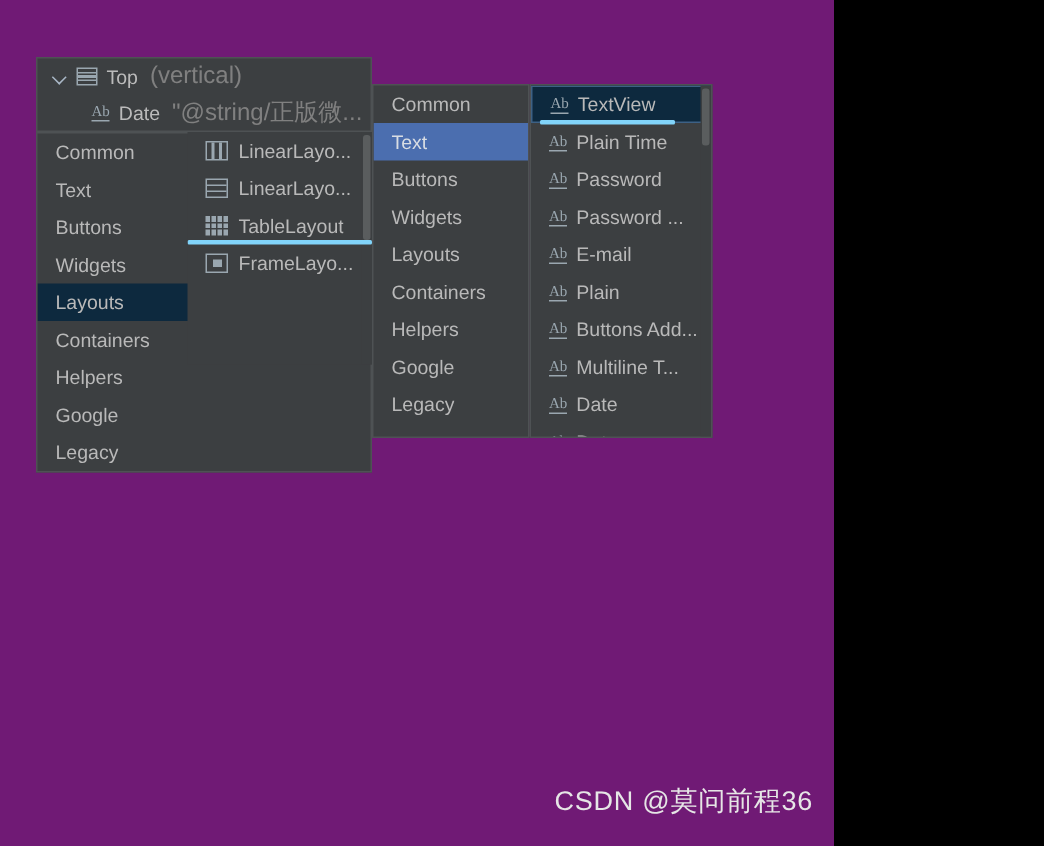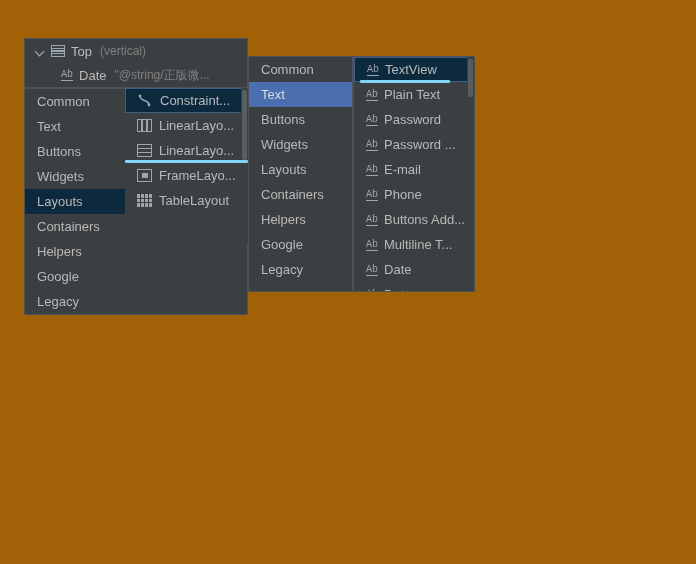--- a/index.html
+++ b/index.html
@@ -7,23 +7,23 @@
     padding: 0;
     background: #000000;
     width: 696px;
     height: 564px;
     overflow: hidden;
     font-family: "Liberation Sans", "DejaVu Sans", sans-serif;
   }
 
   #stage {
     position: relative;
-    width: 696px;
+    width: 556px;
     height: 564px;
-    background: #a16207;
+    background: #701a75;
   }
 
   
   #tree-panel {
     position: absolute;
     left: 24px;
     top: 38px;
     width: 224px;
     height: 50px;
     background: #3c3f41;
@@ -76,24 +76,24 @@
     background: #9aa7b0;
     width: 100%;
   }
   .ab-icon {
     font-size: 10px;
     color: #9aa7b0;
     border-bottom: 1.3px solid #9aa7b0;
     line-height: 11px;
     margin-right: 6px;
     flex: 0 0 auto;
-    font-family: Liberation Mono, monospace;
+    font-family: Liberation Serif, serif;
   }
   .tree-name { color: #bbbbbb; margin-right: 8px; }
-  .tree-meta { color: #808080; font-size: 12px; }
+  .tree-meta { color: #808080; font-size: 16px; }
 
   
   .menu-panel {
     position: absolute;
     background: #3c3f41;
     border: 1px solid #4e5254;
     box-sizing: border-box;
     overflow: hidden;
   }
   .menu-item {
@@ -275,76 +275,66 @@
       </div>
     <div class="menu-item">
         <span class="lbl">Google</span>
       </div>
     <div class="menu-item">
         <span class="lbl">Legacy</span>
       </div>
   </div>
 
   <div id="items-panel-1" class="menu-panel">
-    <div class="menu-item sel-outline">
-      <span class="li-icon ic-constraint">
-        <svg width="15" height="13" viewBox="0 0 15 13">
-            <path d="M2 2 C2 8, 11 5, 11 11" stroke="#9aa7b0" stroke-width="1.4" fill="none"></path>
-            <circle cx="2" cy="2" r="1.4" fill="#9aa7b0"></circle>
-            <circle cx="11" cy="11" r="1.4" fill="#9aa7b0"></circle>
-          </svg>
-      </span>
-      <span class="lbl">Constraint...</span>
-    </div>
     <div class="menu-item">
       <span class="li-icon">
           <span class="ic-box cols">
             <i></i>
             <i></i>
           </span>
         </span>
       <span class="lbl">LinearLayo...</span>
     </div>
     <div class="menu-item">
       <span class="li-icon">
           <span class="ic-box rows">
             <i></i>
             <i></i>
           </span>
         </span>
       <span class="lbl">LinearLayo...</span>
     </div>
     <div class="menu-item">
       <span class="li-icon">
+          <span class="ic-grid">
+            <i></i>
+            <i></i>
+            <i></i>
+            <i></i>
+            <i></i>
+            <i></i>
+            <i></i>
+            <i></i>
+            <i></i>
+            <i></i>
+            <i></i>
+            <i></i>
+          </span>
+        </span>
+      <span class="lbl">TableLayout</span>
+    </div>
+    <div class="menu-item">
+      <span class="li-icon">
           <span class="ic-frame">
             <i></i>
           </span>
         </span>
       <span class="lbl">FrameLayo...</span>
     </div>
     <div class="menu-item">
-      <span class="li-icon">
-          <span class="ic-grid">
-            <i></i>
-            <i></i>
-            <i></i>
-            <i></i>
-            <i></i>
-            <i></i>
-            <i></i>
-            <i></i>
-            <i></i>
-            <i></i>
-            <i></i>
-            <i></i>
-          </span>
-        </span>
-      <span class="lbl">TableLayout</span>
-    </div>
-    <div class="menu-item">
       
       
     </div>
 
     <div class="drop-line" style="left:0; right:0; top:72px;"></div>
     <div class="vscroll" style="right:0; top:0; bottom:0;">
       <div class="thumb" style="top:2px; height:70px;"></div>
     </div>
   </div>
 
@@ -378,37 +368,37 @@
       </div>
   </div>
 
   <div id="items-panel-2" class="menu-panel">
     <div class="menu-item sel-outline">
       <span class="ab-icon">Ab</span>
       <span class="lbl">TextView</span>
     </div>
     <div class="menu-item">
       <span class="ab-icon">Ab</span>
-      <span class="lbl">Plain Text</span>
+      <span class="lbl">Plain Time</span>
     </div>
     <div class="menu-item">
       <span class="ab-icon">Ab</span>
       <span class="lbl">Password</span>
     </div>
     <div class="menu-item">
       <span class="ab-icon">Ab</span>
       <span class="lbl">Password ...</span>
     </div>
     <div class="menu-item">
       <span class="ab-icon">Ab</span>
       <span class="lbl">E-mail</span>
     </div>
     <div class="menu-item">
       <span class="ab-icon">Ab</span>
-      <span class="lbl">Phone</span>
+      <span class="lbl">Plain</span>
     </div>
     <div class="menu-item">
       <span class="ab-icon">Ab</span>
       <span class="lbl">Buttons Add...</span>
     </div>
     <div class="menu-item">
       <span class="ab-icon">Ab</span>
       <span class="lbl">Multiline T...</span>
     </div>
     <div class="menu-item">
@@ -419,14 +409,15 @@
       <span class="ab-icon">Ab</span>
       <span class="lbl">Date</span>
     </div>
 
     <div class="drop-line" style="left:6px; right:24px; top:23px;"></div>
     <div class="vscroll" style="right:0; top:0; bottom:0;">
       <div class="thumb" style="top:2px; height:38px;"></div>
     </div>
   </div>
 
+  <div id="watermark">CSDN @莫问前程36</div>
 
 </div>
 
 </body></html>

